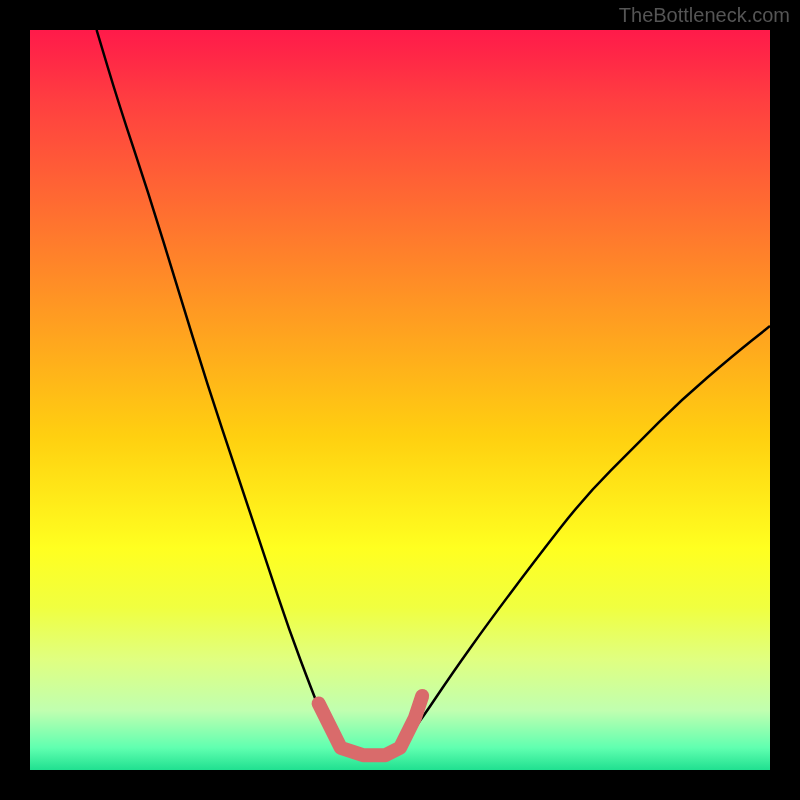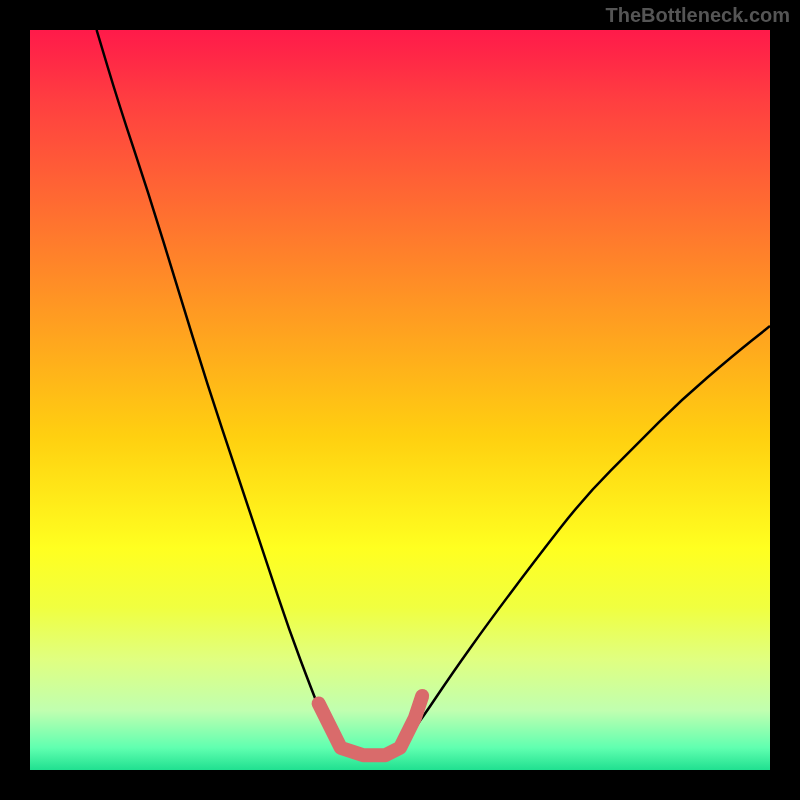--- a/index.html
+++ b/index.html
@@ -10,21 +10,21 @@
     background: #000;
     position: relative;
     font-family: Arial, sans-serif;
   }
   .watermark {
     position: absolute;
     top: 4px;
     right: 10px;
     color: #555;
     font-size: 20px;
-    font-weight: 700;
+    font-weight: 400;
     z-index: 10;
   }
   .plot-area {
     position: absolute;
     left: 30px;
     top: 30px;
     width: 740px;
     height: 740px;
     background: linear-gradient(to bottom,
       #ff1a4a 0%,

